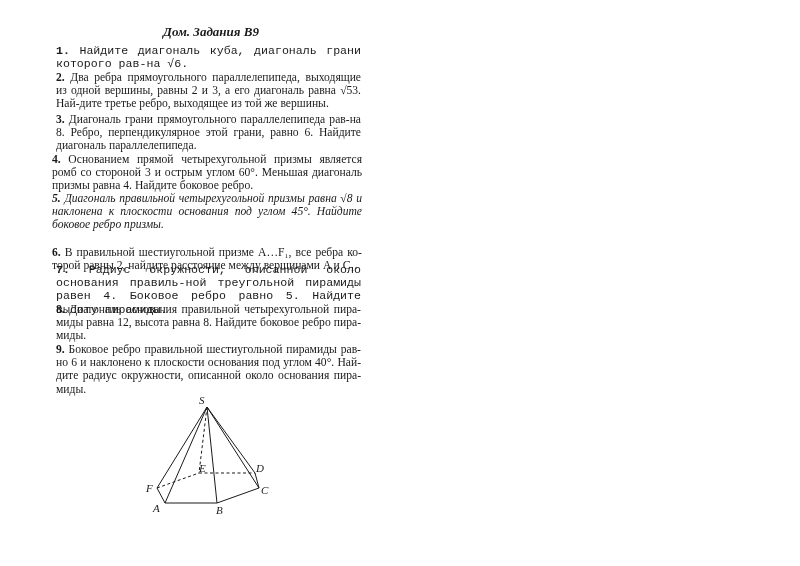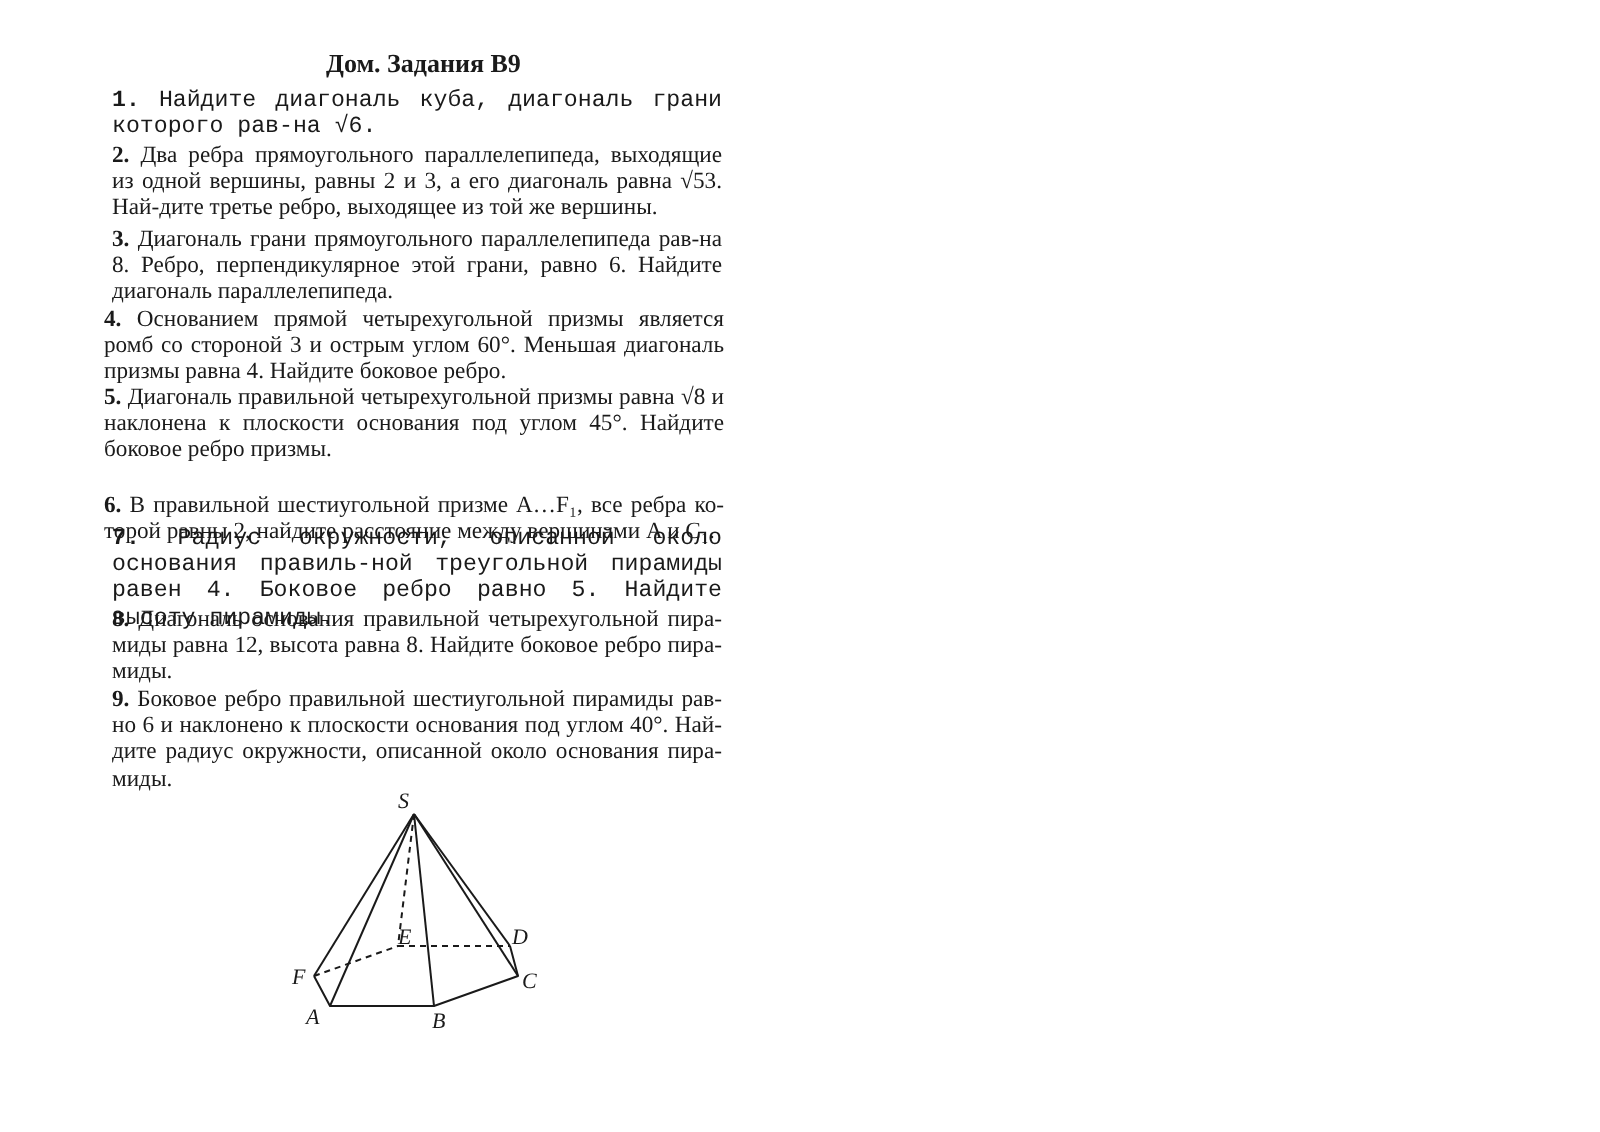--- a/index.html
+++ b/index.html
@@ -1,19 +1,19 @@
 <!DOCTYPE html>
 <html><head>
 <meta charset="utf-8">
 <style>
   html, body { margin: 0; padding: 0; background: #ffffff; }
   body { width: 800px; height: 566px; position: relative; overflow: hidden;
          font-family: "DejaVu Serif", "Liberation Serif", serif; color: #1a1a1a; }
   .page-title { position: absolute; left: 163px; top: 24px; font-size: 13px; font-weight: bold;
-                font-family: "Liberation Serif", serif; }
+                font-family: "Liberation Serif", serif; font-style: italic; }
   .problem { position: absolute; font-family: "Liberation Serif", serif; font-size: 11.6px;
              line-height: 13.2px; text-align: justify; text-align-last: left; }
   .problem .num { font-weight: bold; }
   .diagram { position: absolute; left: 130px; top: 390px; }
   .vlabel { font-family: "Liberation Serif", serif; font-style: italic; font-size: 11px; fill: #1a1a1a; }
 </style>
 </head>
 <body>
 
 <div class="page-title">Дом. Задания В9</div>
@@ -31,21 +31,21 @@
 <div class="problem" style="left:56px; top:113px; width:305px;">
   <span class="num">3.</span>
   <span>Диагональ грани прямоугольного параллелепипеда рав-на 8. Ребро, перпендикулярное этой грани, равно 6. Найдите диагональ параллелепипеда.</span>
 </div>
 
 <div class="problem" style="left:52px; top:153px; width:310px;">
   <span class="num">4.</span>
   <span>Основанием прямой четырехугольной призмы является ромб со стороной 3 и острым углом 60°. Меньшая диагональ призмы равна 4. Найдите боковое ребро.</span>
 </div>
 
-<div class="problem" style="left:52px; top:192px; width:310px;">
+<div class="problem" style="left:52px; top:192px; width:310px;font-style:italic;">
   <span class="num">5.</span>
   <span>Диагональ правильной четырехугольной призмы равна √8 и наклонена к плоскости основания под углом 45°. Найдите боковое ребро призмы.</span>
 </div>
 
 <div class="problem" style="left:52px; top:246px; width:310px;">
   <span class="num">6.</span>
   <span>В правильной шестиугольной призме A…F₁, все ребра ко-торой равны 2, найдите расстояние между вершинами A и C₁.</span>
 </div>
 
 <div class="problem" style="left:56px; top:263px; width:305px;font-family:Liberation Mono, monospace;">

